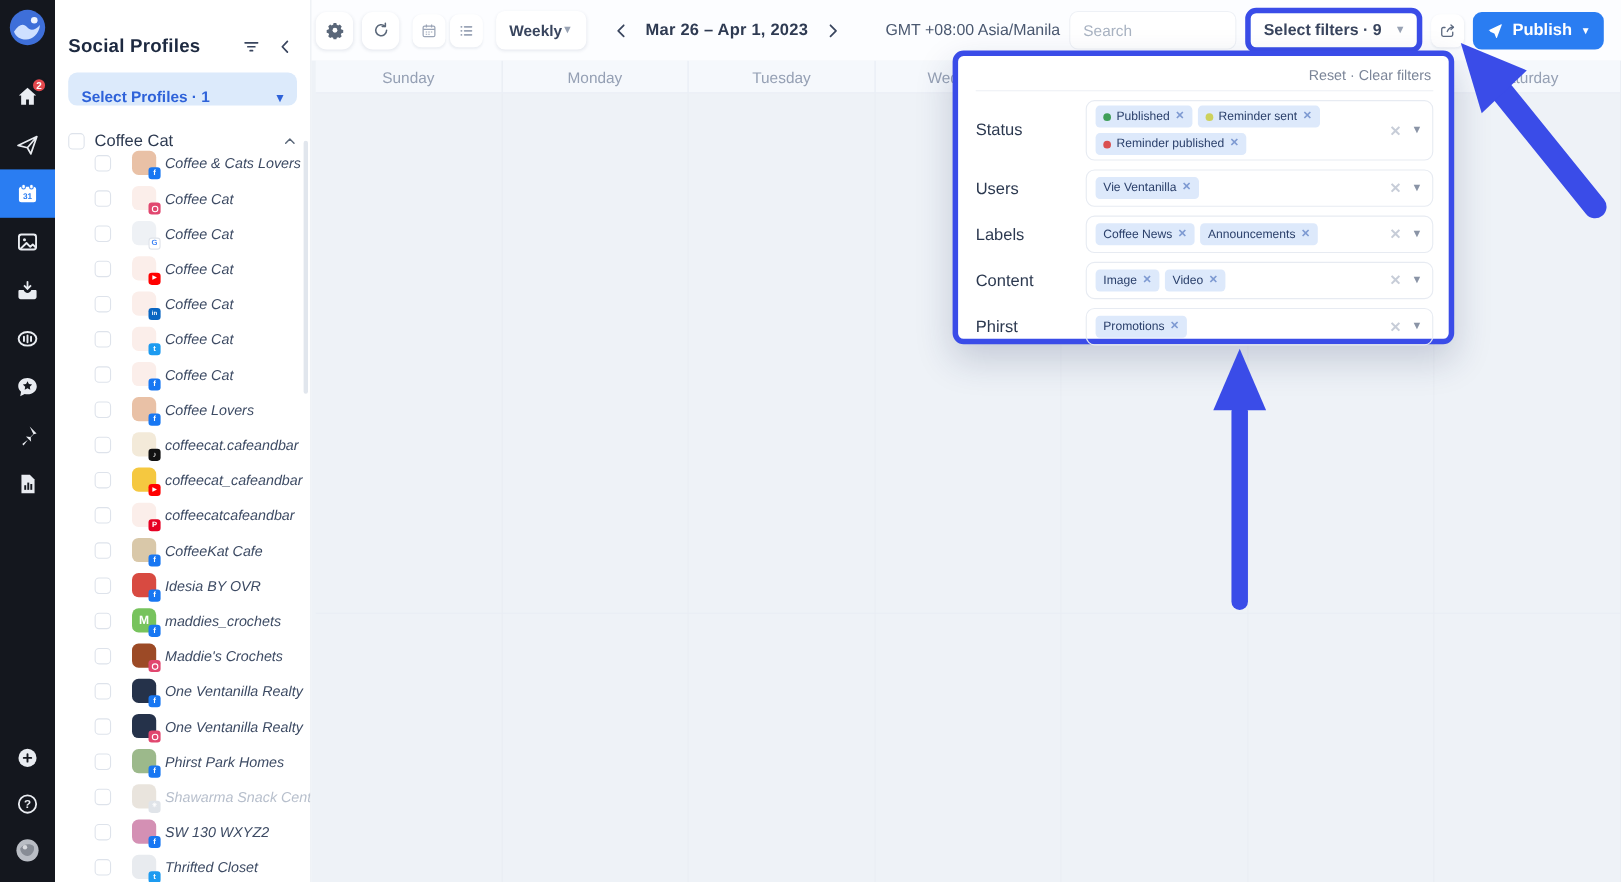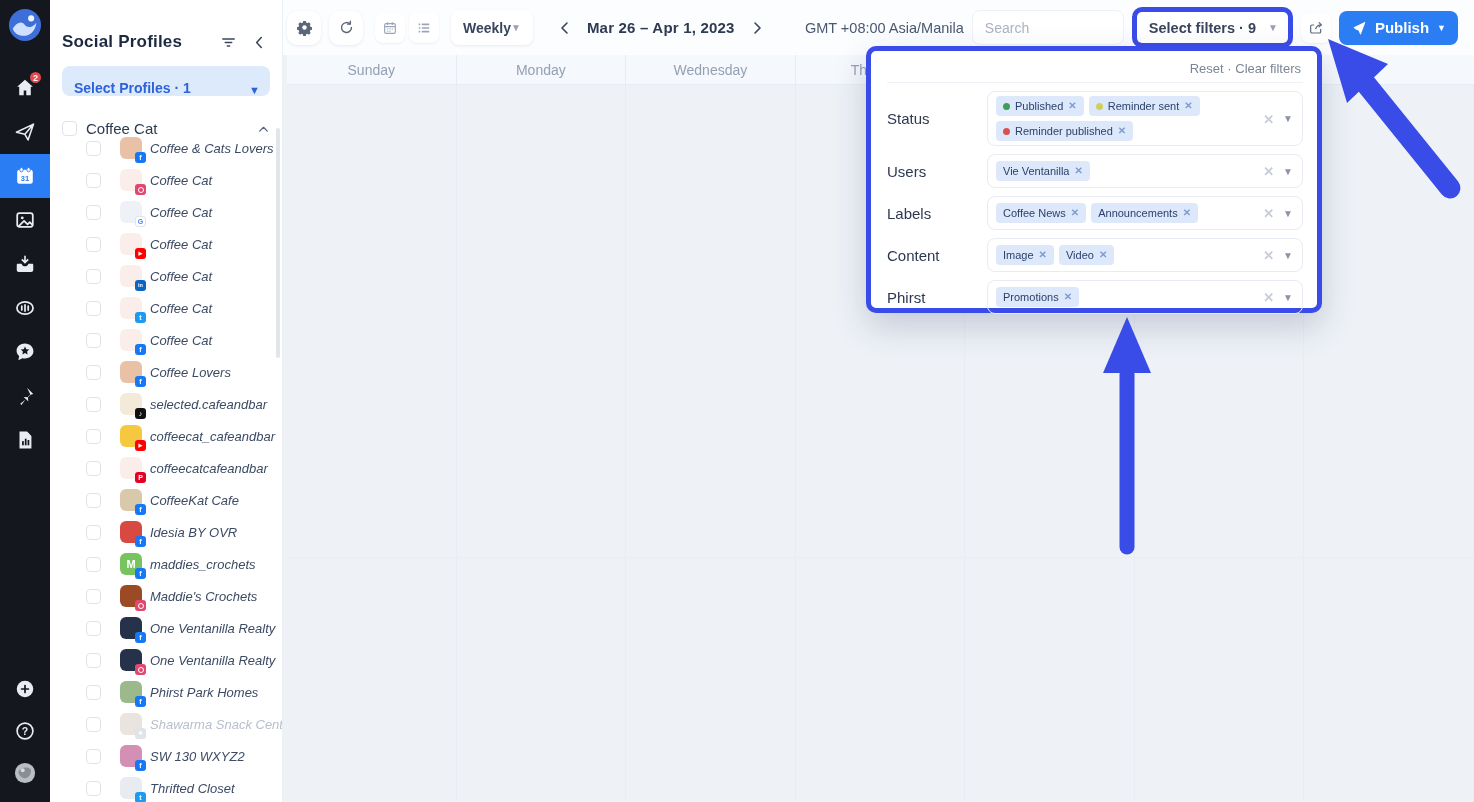--- a/index.html
+++ b/index.html
@@ -313,21 +313,21 @@
         <span class="pava" style="background: rgb(233, 193, 166);">
           <span class="pbadge" style="background: rgb(24, 119, 242); color: rgb(255, 255, 255);">f</span>
         </span>
         <span class="pname">Coffee Lovers</span>
       </div>
       <div class="prow">
         <span class="chk"></span>
         <span class="pava" style="background: rgb(243, 234, 217);">
           <span class="pbadge" style="background: rgb(17, 17, 17); color: rgb(255, 255, 255);">♪</span>
         </span>
-        <span class="pname">selected.cafeandbar</span>
+        <span class="pname">coffeecat.cafeandbar</span>
       </div>
       <div class="prow">
         <span class="chk"></span>
         <span class="pava" style="background: rgb(245, 200, 64);">
           <span class="pbadge" style="background: rgb(255, 0, 0); color: rgb(255, 255, 255); font-size: 5px;">▶</span>
         </span>
         <span class="pname">coffeecat_cafeandbar</span>
       </div>
       <div class="prow">
         <span class="chk"></span>
@@ -482,20 +482,21 @@
         </svg>
       <span class="lbl">Publish</span>
       <span class="carett">▼</span>
     </div>
   </div>
 
   <div class="cal">
     <div class="cal-head" id="cal-head">
         <div class="dcell">Sunday</div>
         <div class="dcell">Monday</div>
+        <div class="dcell">Tuesday</div>
         <div class="dcell">Wednesday</div>
         <div class="dcell">Thursday</div>
         <div class="dcell">Friday</div>
         <div class="dcell">Saturday</div>
       </div>
     <div class="cal-body" id="cal-body">
         <div class="bcell"></div>
         <div class="bcell"></div>
         <div class="bcell"></div>
         <div class="bcell"></div>

